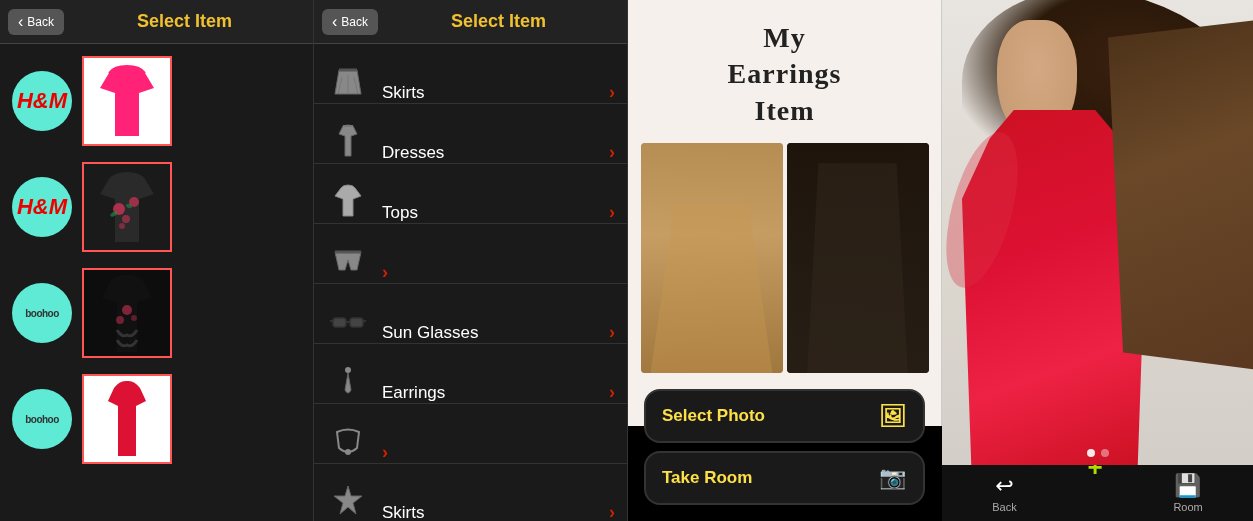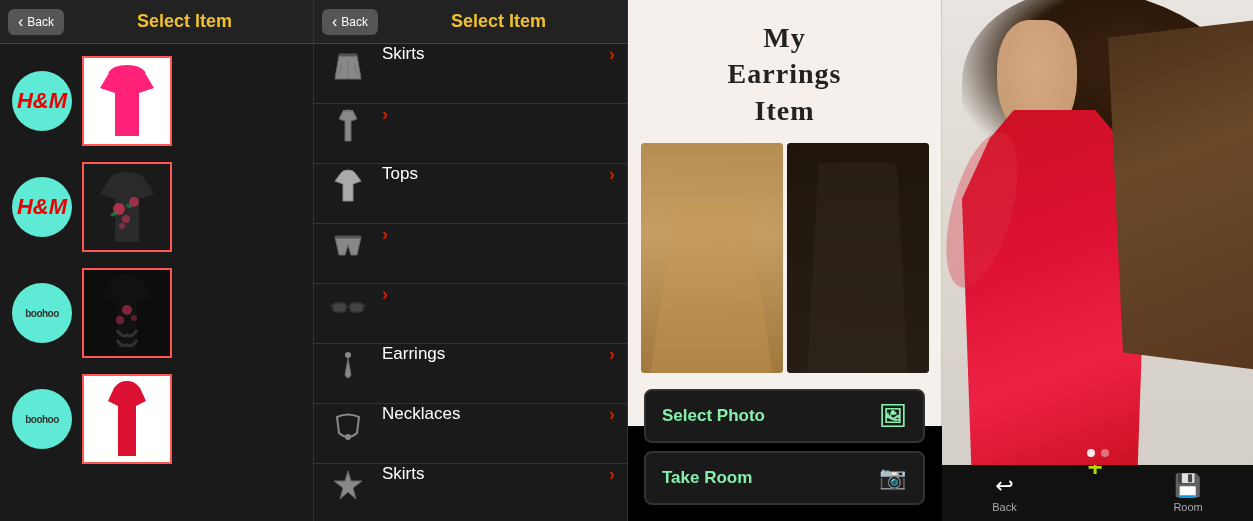--- a/index.html
+++ b/index.html
@@ -114,21 +114,21 @@
       color: #f0c030;
       font-size: 18px;
       font-weight: bold;
     }
     .category-list {
       flex: 1;
       overflow-y: auto;
     }
     .category-item {
       display: flex;
-      align-items: flex-start;
+      align-items: flex-end;
       padding: 0 12px;
       height: 60px;
       border-bottom: 1px solid #333;
       cursor: pointer;
       background: #1a1a1a;
     }
     .cat-icon {
       width: 44px;
       height: 44px;
       display: flex;
@@ -180,23 +180,23 @@
     }
     .dressing-room-buttons {
       padding: 12px 16px;
       display: flex;
       flex-direction: column;
       gap: 8px;
       margin-bottom: 8px;
     }
     .dr-button {
       background: #1a1a1a;
-      color: #86efac;
+      color: #fde047;
       border: 2px solid #333;
-      border-radius: 8px;
+      border-radius: 16px;
       padding: 12px 16px;
       font-size: 17px;
       font-weight: bold;
       display: flex;
       align-items: center;
       justify-content: space-between;
       cursor: pointer;
     }
     .dr-button-icon {
       font-size: 22px;
@@ -341,20 +341,21 @@
       <span class="cat-chevron">›</span>
     </div>
 
     <div class="category-item">
       <div class="cat-icon">
         <svg width="38" height="38" viewBox="0 0 38 38">
           <path d="M14,4 Q19,2 24,4 L28,12 L22,14 L22,34 L16,34 L16,14 L10,12 Z" fill="#888" stroke="#666" stroke-width="1"></path>
           <line x1="14" y1="4" x2="24" y2="4" stroke="#777" stroke-width="2"></line>
         </svg>
       </div>
+      <span class="cat-label">Dresses</span>
       <span class="cat-chevron">›</span>
     </div>
 
     <div class="category-item">
       <div class="cat-icon">
         <svg width="38" height="38" viewBox="0 0 38 38">
           <path d="M12,6 Q14,3 19,3 Q24,3 26,6 L32,14 L24,17 L24,34 L14,34 L14,17 L6,14 Z" fill="#aaa" stroke="#888" stroke-width="1"></path>
         </svg>
       </div>
       <span class="cat-label">Tops</span>
@@ -374,20 +375,21 @@
     <div class="category-item">
       <div class="cat-icon">
         <svg width="38" height="38" viewBox="0 0 38 38">
           <rect x="4" y="16" width="13" height="9" rx="3" fill="#444" stroke="#333" stroke-width="1.5"></rect>
           <rect x="21" y="16" width="13" height="9" rx="3" fill="#444" stroke="#333" stroke-width="1.5"></rect>
           <line x1="17" y1="20" x2="21" y2="20" stroke="#333" stroke-width="2"></line>
           <line x1="1" y1="19" x2="4" y2="19" stroke="#333" stroke-width="2"></line>
           <line x1="34" y1="19" x2="37" y2="19" stroke="#333" stroke-width="2"></line>
         </svg>
       </div>
+      <span class="cat-label">Sun Glasses</span>
       <span class="cat-chevron">›</span>
     </div>
 
     <div class="category-item">
       <div class="cat-icon">
         <svg width="38" height="38" viewBox="0 0 38 38">
           <circle cx="19" cy="8" r="3" fill="#888"></circle>
           <path d="M19,11 L16,28 Q19,34 22,28 L19,11" fill="#888" stroke="#666" stroke-width="1"></path>
         </svg>
       </div>
@@ -396,21 +398,20 @@
     </div>
 
     <div class="category-item">
       <div class="cat-icon">
         <svg width="38" height="38" viewBox="0 0 38 38">
           <path d="M8,10 Q19,5 30,10 L28,26 Q19,34 10,26 Z" fill="none" stroke="#888" stroke-width="2"></path>
           <circle cx="19" cy="30" r="3" fill="#888"></circle>
           <line x1="19" y1="27" x2="19" y2="30" stroke="#888" stroke-width="1.5"></line>
         </svg>
       </div>
-      <span class="cat-label">Necklaces</span>
       <span class="cat-chevron">›</span>
     </div>
 
     <div class="category-item">
       <div class="cat-icon">
         <svg width="38" height="38" viewBox="0 0 38 38">
 
           <polygon points="19,4 22,14 33,14 24,21 27,32 19,25 11,32 14,21 5,14 16,14" fill="#888" stroke="#666" stroke-width="1"></polygon>
         </svg>
       </div>

